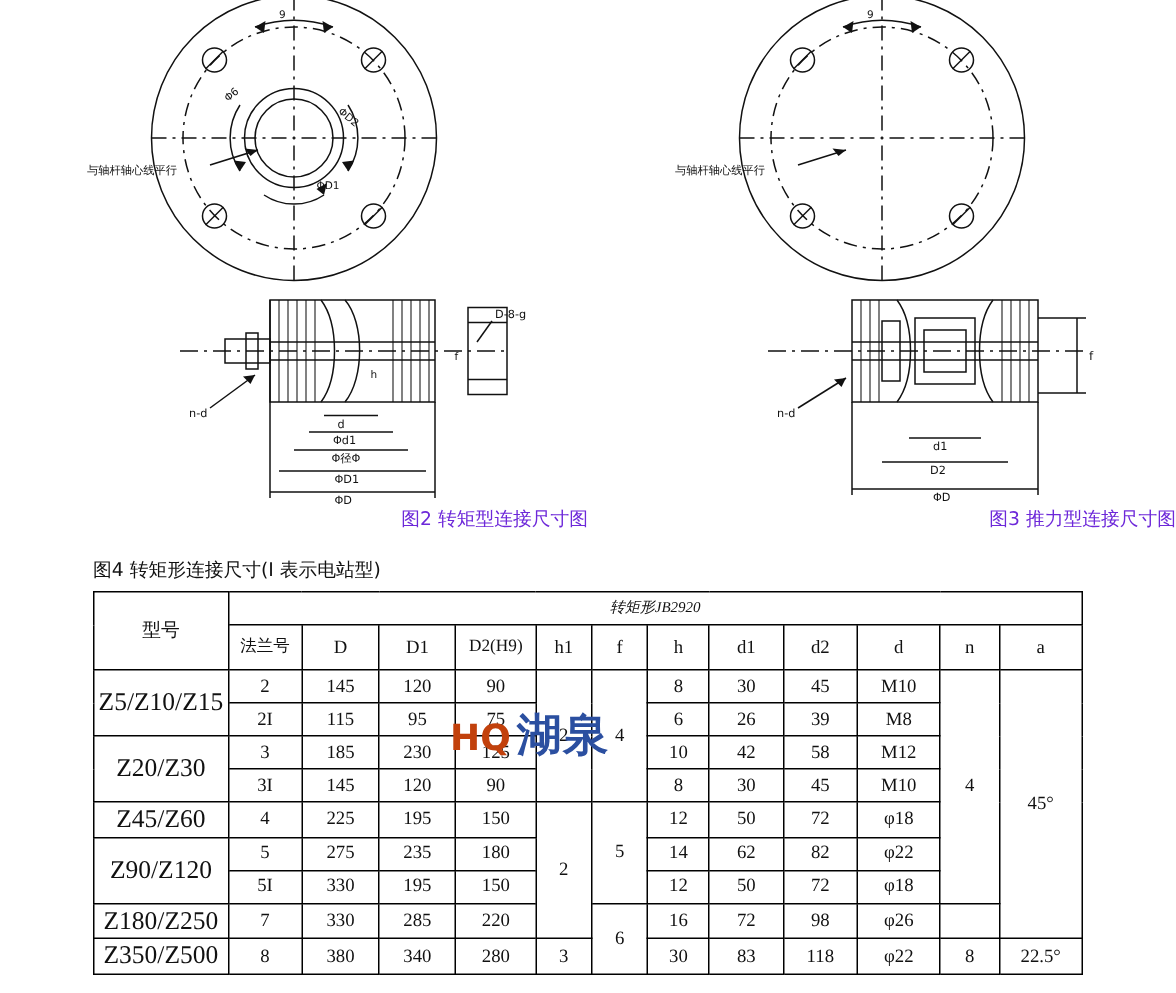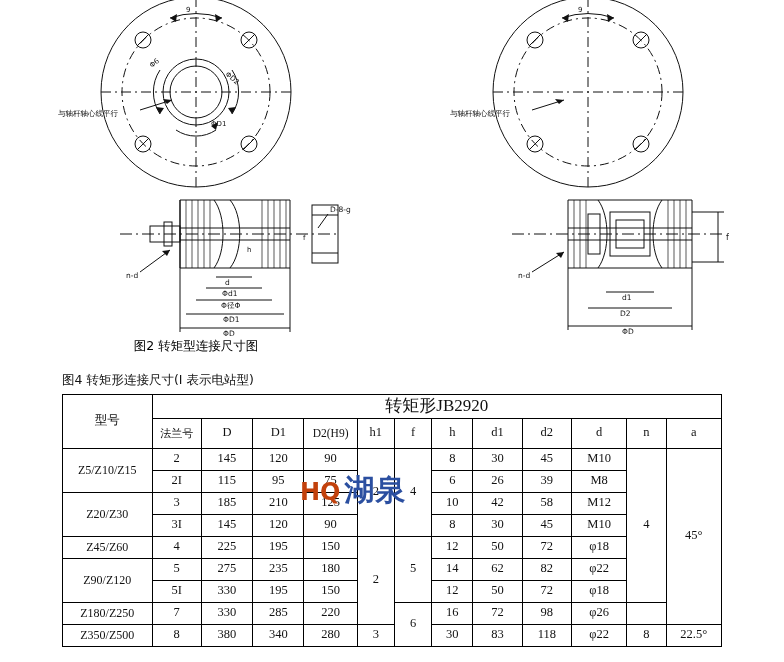--- a/index.html
+++ b/index.html
@@ -32,24 +32,24 @@
     width: 392px;
     height: 365px;
   }
   .diagram.left { left: 0; }
   .diagram.right { left: 392px; }
   .fig-caption {
     position: absolute;
     bottom: 10px;
     left: 0;
     width: 100%;
-    text-align: center;
+    text-align: right;
     font-size: 12.5px;
     font-family: "DejaVu Sans", sans-serif;
-    color: #000000;
+    color: #6d28d9;
   }
   .fig4-label {
     position: absolute;
     left: 62px;
     top: 372px;
     font-size: 12.5px;
     font-family: "DejaVu Sans", sans-serif;
     color: #111;
     text-align: center;
   }
@@ -70,35 +70,35 @@
   table.dims th, table.dims td {
     border: 1px solid #000;
     text-align: center;
     vertical-align: middle;
     padding: 2px 1px;
     line-height: 1.1;
   }
   table.dims th {
     font-weight: normal;
   }
-  .hdr-big { font-size: 17px; }
+  .hdr-big { font-size: 10px; font-style: italic; }
   .col-model { width: 86px; }
   .col-flange { width: 46px; font-size: 11px; }
   .col-num { width: 48px; }
   .col-d2 { width: 50px; font-size: 11.5px; }
   .col-h1 { width: 34px; font-family: Liberation Serif, serif; }
   .col-f  { width: 34px; }
   .col-h  { width: 38px; }
   .col-d1 { width: 46px; }
   .col-d2b{ width: 46px; }
   .col-d  { width: 52px; }
   .col-n  { width: 36px; }
   .col-a  { width: 52px; }
   .row-h { height: 22px; }
-  .model-cell { font-size: 12px; margin-top: 28px; }
+  .model-cell { font-size: 17px; margin-top: 28px; }
   
   .watermark {
     position: absolute;
     left: 300px;
     top: 470px;
     width: 170px;
     height: 50px;
     pointer-events: none;
     z-index: 5;
   }
@@ -295,20 +295,21 @@
           <text x="228" y="316">D2</text>
           <text x="230" y="300">d1</text>
           <text x="126" y="278">n-d</text>
           <text x="334" y="240" font-size="8">f</text>
         </g>
         <g stroke="#111" fill="none" stroke-width="1">
           <line x1="140" y1="272" x2="172" y2="252"></line>
           <path d="M172 252 l -8 1 l 5 5 z" fill="#111" stroke="none"></path>
         </g>
       </svg>
+      <div class="fig-caption">图3 推力型连接尺寸图</div>
     </div>
   </div>
 
   <div class="fig4-label">图4 转矩形连接尺寸(I 表示电站型)</div>
 
   <div class="table-wrap">
     <table class="dims">
       <tbody>
         <tr class="row-h">
           <th class="col-model" rowspan="2">型号</th>
@@ -353,21 +354,21 @@
           <td>6</td>
           <td>26</td>
           <td>39</td>
           <td>M8</td>
         </tr>
 
         <tr class="row-h">
           <td class="model-cell" rowspan="2">Z20/Z30</td>
           <td>3</td>
           <td>185</td>
-          <td>210</td>
+          <td>230</td>
           <td>125</td>
           <td>10</td>
           <td>42</td>
           <td>58</td>
           <td>M12</td>
         </tr>
 
         <tr class="row-h">
           <td>3I</td>
           <td>145</td>

